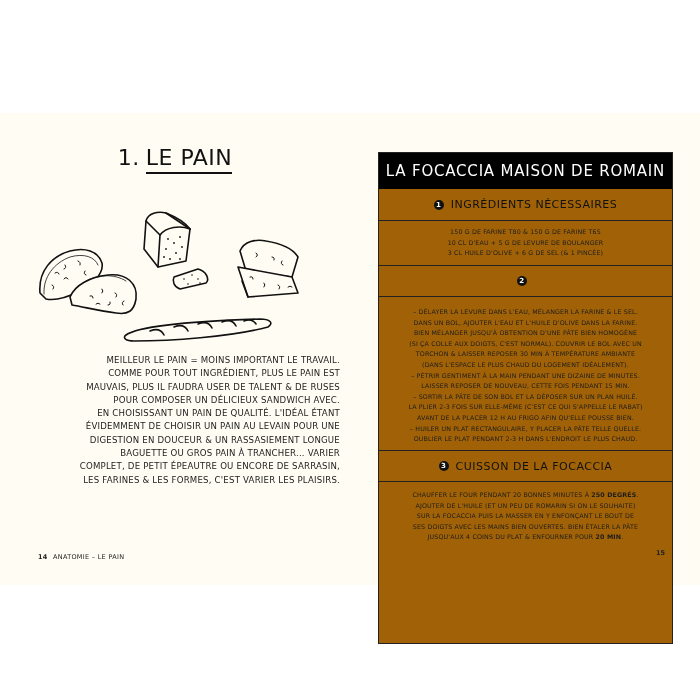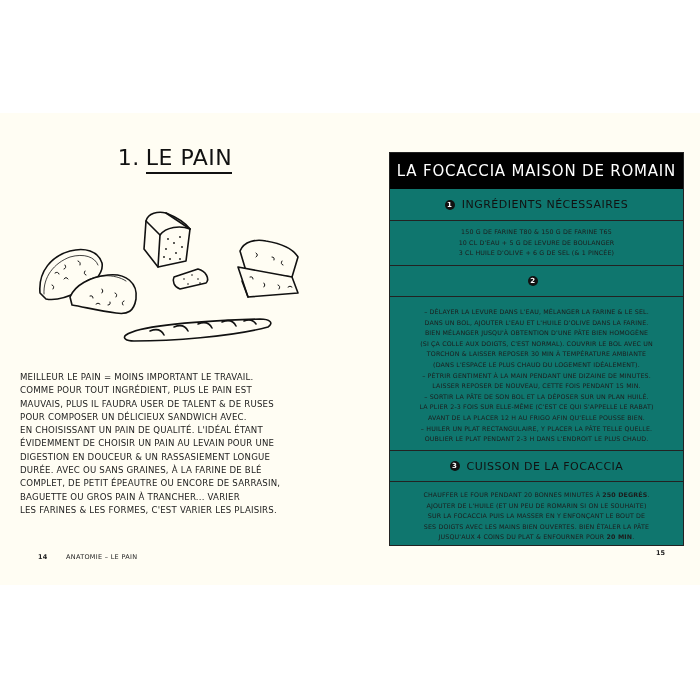--- a/index.html
+++ b/index.html
@@ -17,38 +17,38 @@
       position: absolute; left: 0; width: 350px; top: 32px;
       text-align: center; font-size: 22px; letter-spacing: 0.5px; color: #111;
       font-weight: normal;
     }
     .chapter-title .num { margin-right: 6px; }
     .chapter-title .ul { border-bottom: 2px solid #111; padding-bottom: 2px; }
 
     .illustration { position: absolute; left: 30px; top: 88px; width: 290px; height: 150px; }
 
     .body-text {
-      position: absolute; left: 20px; width: 320px; top: 258px;
-      text-align: left; font-size: 8.6px; line-height: 13.3px;
+      position: absolute; left: 20px; width: 320px; top: 241px;
+      text-align: right; font-size: 8.6px; line-height: 13.3px;
       letter-spacing: 0.2px; text-transform: uppercase; color: #1c1c1c;
     }
     .body-text .line { display: block; white-space: nowrap; }
 
     .footer-left {
       position: absolute; left: 38px; top: 440px; font-size: 6.5px; letter-spacing: 0.3px;
       text-transform: uppercase; color: #222;
     }
-    .footer-left .pg { font-weight: bold; margin-right: 16px; }
+    .footer-left .pg { font-weight: bold; margin-right: 3px; }
     .footer-right {
       position: absolute; left: 306px; top: 436px; font-size: 6.5px; font-weight: bold; color: #222;
     }
 
     .recipe-box {
-      position: absolute; left: 39px; top: 39px; width: 295px; height: 394px;
-      border: 1.5px solid #222; background: #0f766e;
+      position: absolute; left: 28px; top: 39px; width: 295px; height: 492px;
+      border: 1.5px solid #222; background: #a16207;
     }
     .recipe-header {
       height: 36px; background: #000; color: #fff;
       display: flex; align-items: center; justify-content: center;
       font-size: 15px; letter-spacing: 0.8px; text-transform: uppercase;
     }
     .section-head {
       height: 32px; border-top: 1.2px solid #222; border-bottom: 1.2px solid #222;
       display: flex; align-items: center; justify-content: center;
       font-size: 11px; letter-spacing: 0.5px; text-transform: uppercase; color: #111;
@@ -154,23 +154,22 @@
     </svg>
 
     <div class="body-text">
       <span class="line">Meilleur le pain = moins important le travail.</span>
       <span class="line">Comme pour tout ingrédient, plus le pain est</span>
       <span class="line">mauvais, plus il faudra user de talent &amp; de ruses</span>
       <span class="line">pour composer un délicieux sandwich avec.</span>
       <span class="line">en choisissant un pain de qualité. L'idéal étant</span>
       <span class="line">évidemment de choisir un pain au levain pour une</span>
       <span class="line">digestion en douceur &amp; un rassasiement longue</span>
-      <span class="line">durée. Avec ou sans graines, à la farine de blé</span>
+      <span class="line">baguette ou gros pain à trancher... varier</span>
       <span class="line">complet, de petit épeautre ou encore de sarrasin,</span>
-      <span class="line">baguette ou gros pain à trancher... varier</span>
       <span class="line">les farines &amp; les formes, c'est varier les plaisirs.</span>
     </div>
 
     <div class="footer-left">
       <span class="pg">14</span>
       <span>Anatomie – Le pain</span>
     </div>
   </div>
 
   <div class="page page-right">

